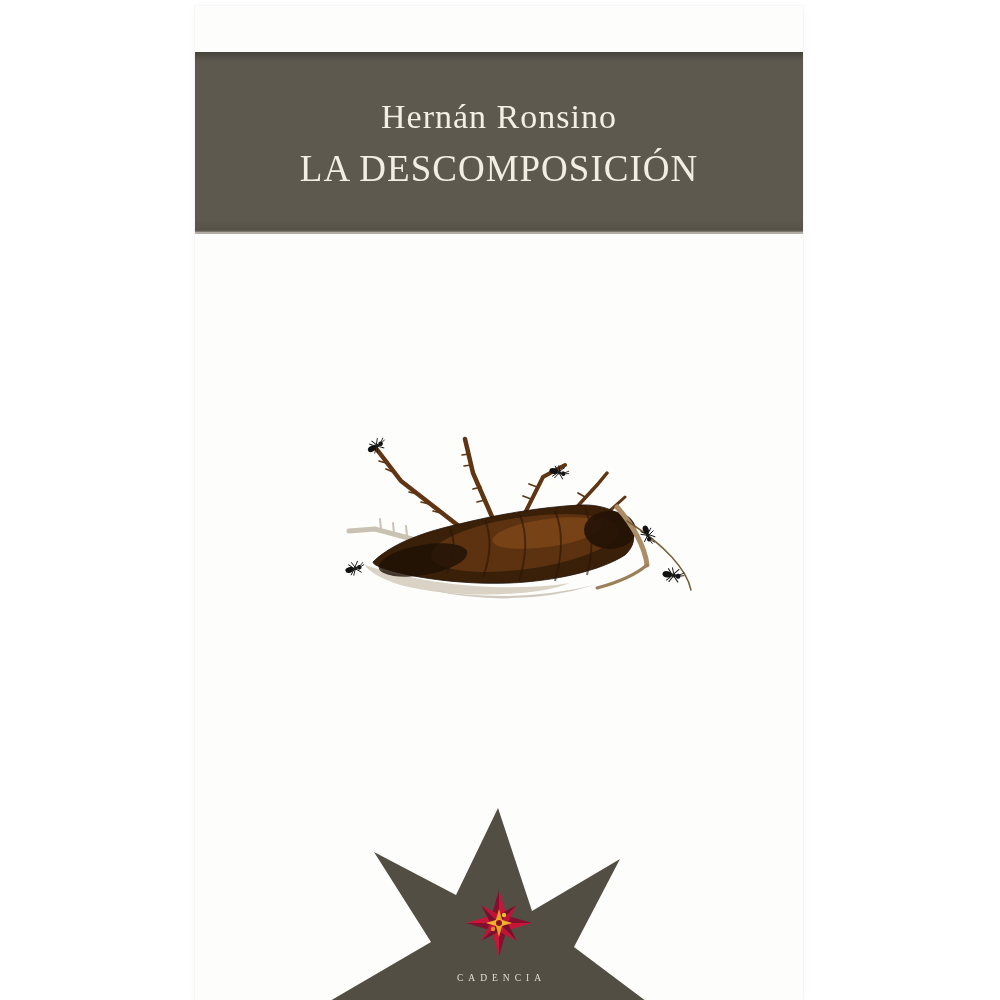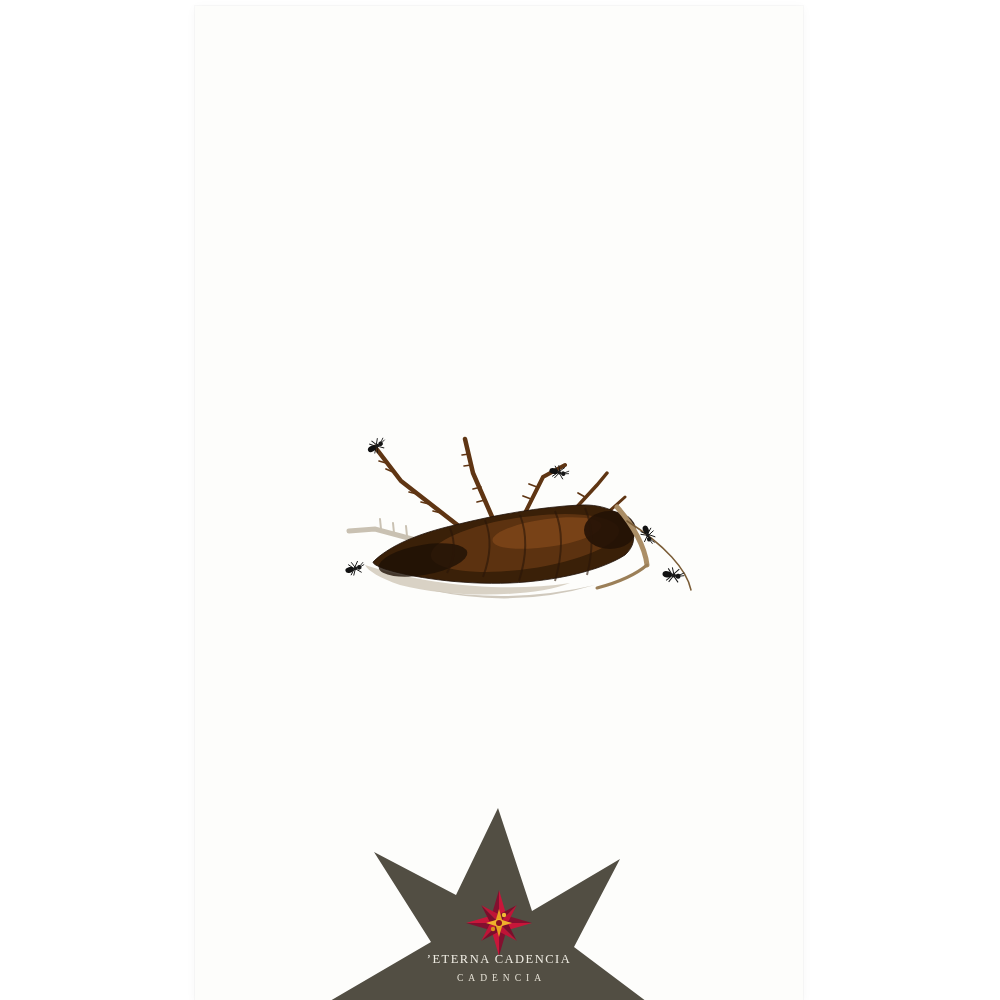--- a/index.html
+++ b/index.html
@@ -36,20 +36,24 @@
     font-size:9.5px;line-height:13px;letter-spacing:5px;padding-left:5px;box-sizing:border-box;
     color:#e3dfd3;
   }
 </style>
 </head>
 <body>
 
 <div class="page">
   <div class="cover">
 
+    <div class="band">
+      <div class="author">Hernán Ronsino</div>
+      <div class="title">LA DESCOMPOSICIÓN</div>
+    </div>
 
     <svg class="insect" viewBox="0 0 370 185" xmlns="http://www.w3.org/2000/svg">
       <defs>
         <g id="ant">
           <path d="M2,-1 L6.5,-6.5 M2.5,-1 L0,-7 M3,1 L7.5,5.5 M2,1 L-1,6.5 M0.5,-1 L-3.5,-5.5 M0.5,1 L-3.5,5.5" stroke="#161616" stroke-width="0.9" fill="none"></path>
           <path d="M8,-1.5 L11.5,-4 M8.5,-0.5 L12,-1.5" stroke="#161616" stroke-width="0.8" fill="none"></path>
           <circle cx="6.5" cy="0" r="2.3" fill="#161616"></circle>
           <ellipse cx="2.3" cy="0" rx="2.4" ry="1.7" fill="#1c1c1c"></ellipse>
           <ellipse cx="-3.6" cy="0" rx="4.2" ry="2.9" fill="#111111"></ellipse>
         </g>
@@ -143,17 +147,16 @@
             <polygon points="0,-25 5.5,-8 0,-2" fill="#c01337"></polygon>
         </g>
         <polygon points="0,-14 4,0 0,14 -4,0" fill="#e7a01f"></polygon>
         <polygon points="-13,0 0,-4 13,0 0,4" fill="#efb22c"></polygon>
         <circle cx="5" cy="-8" r="2.2" fill="#f2bb35"></circle>
         <circle cx="-6" cy="6" r="2.2" fill="#d89018"></circle>
         <circle cx="0" cy="0" r="3" fill="#8c1022"></circle>
       </g>
     </svg>
 
-    <div class="pubname">’ETERNA CADENCIA</div>
     <div class="pubsub">CADENCIA</div>
 
   </div>
 </div>
 
 </body></html>

